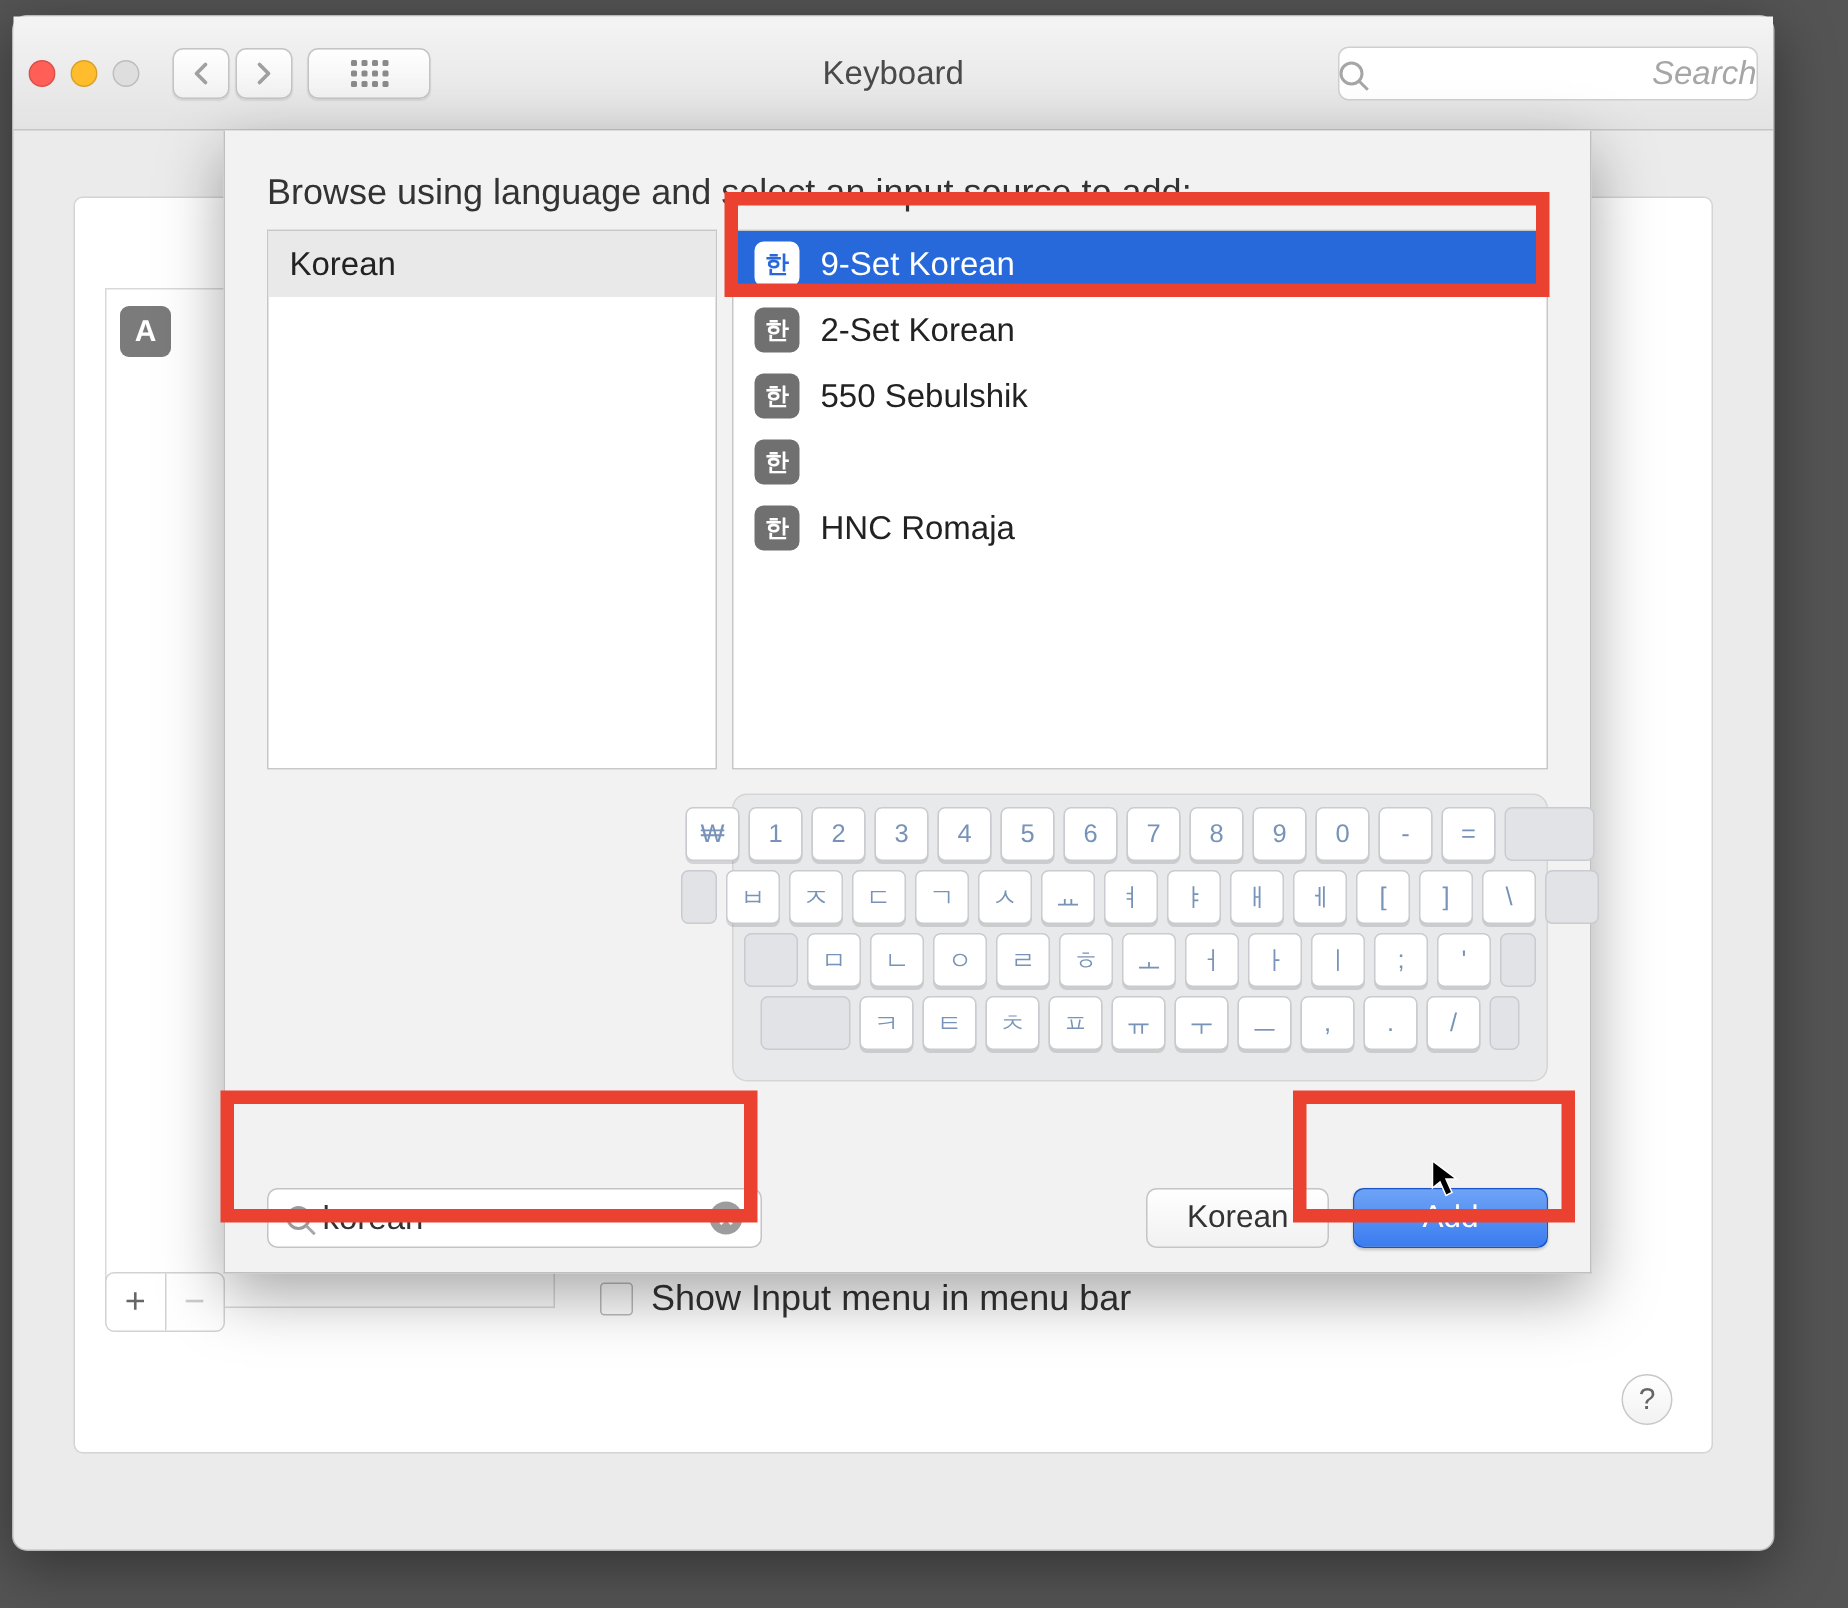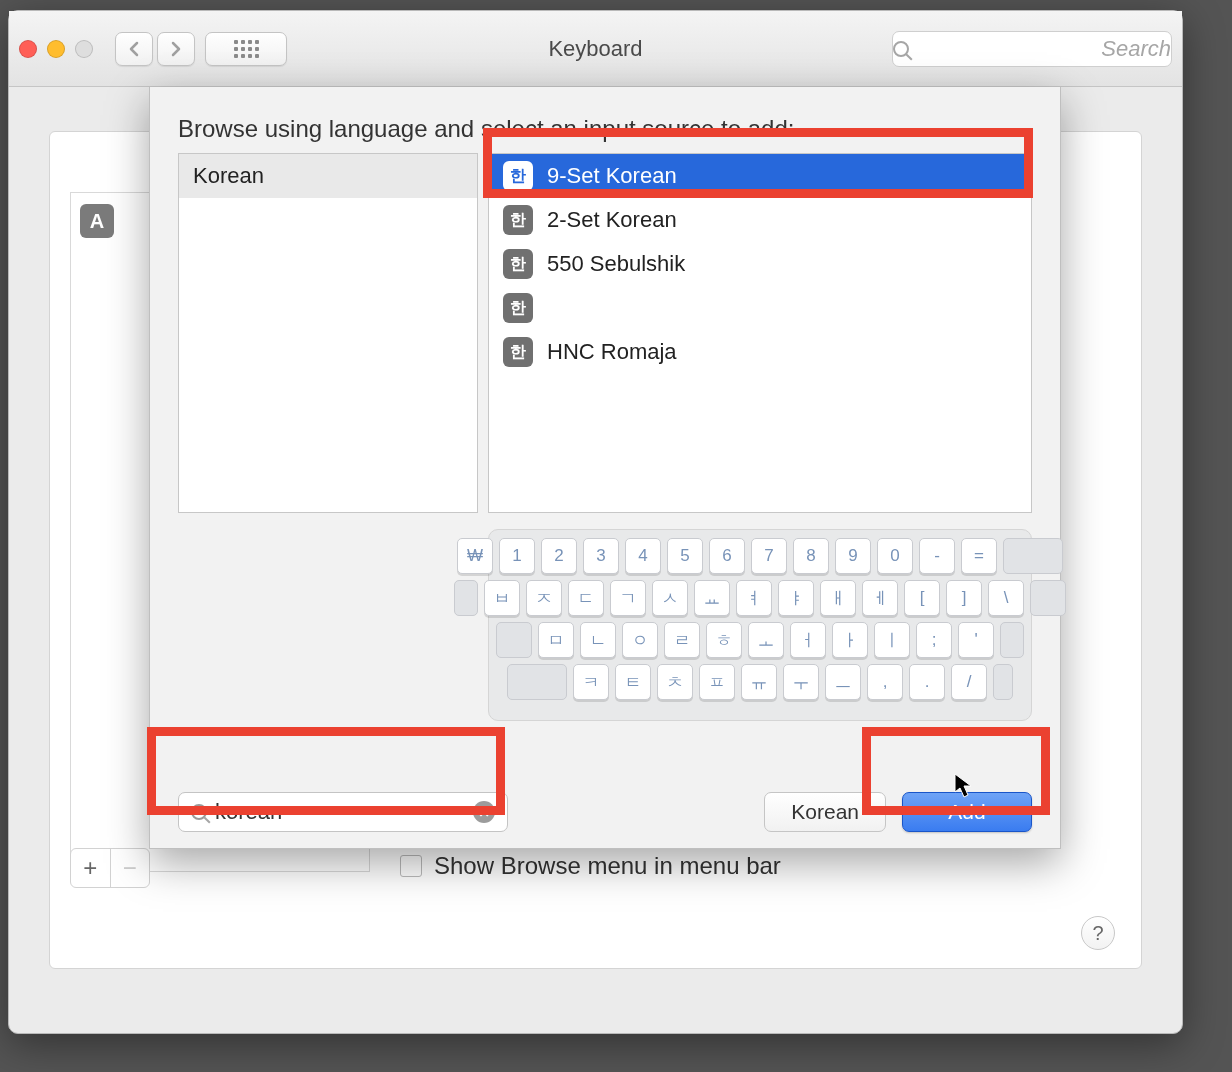--- a/index.html
+++ b/index.html
@@ -238,21 +238,21 @@
 
   <div class="content">
     <div class="bg-sidebar"></div>
     <div class="bg-a-icon">A</div>
     <div class="plusminus">
       <div>+</div>
       <div>−</div>
     </div>
     <div class="show-input-row">
       <div class="checkbox"></div>
-      <span>Show Browse menu in menu bar</span>
+      <span>Show Input menu in menu bar</span>
     </div>
     <div class="help-btn">?</div>
   </div>
 
   <div class="sheet">
     <div class="sheet-title">Browse using language and select an input source to add:</div>
     <div class="lists">
       <div class="lang-list">
         <div class="lang-item">Korean</div>
       </div>

